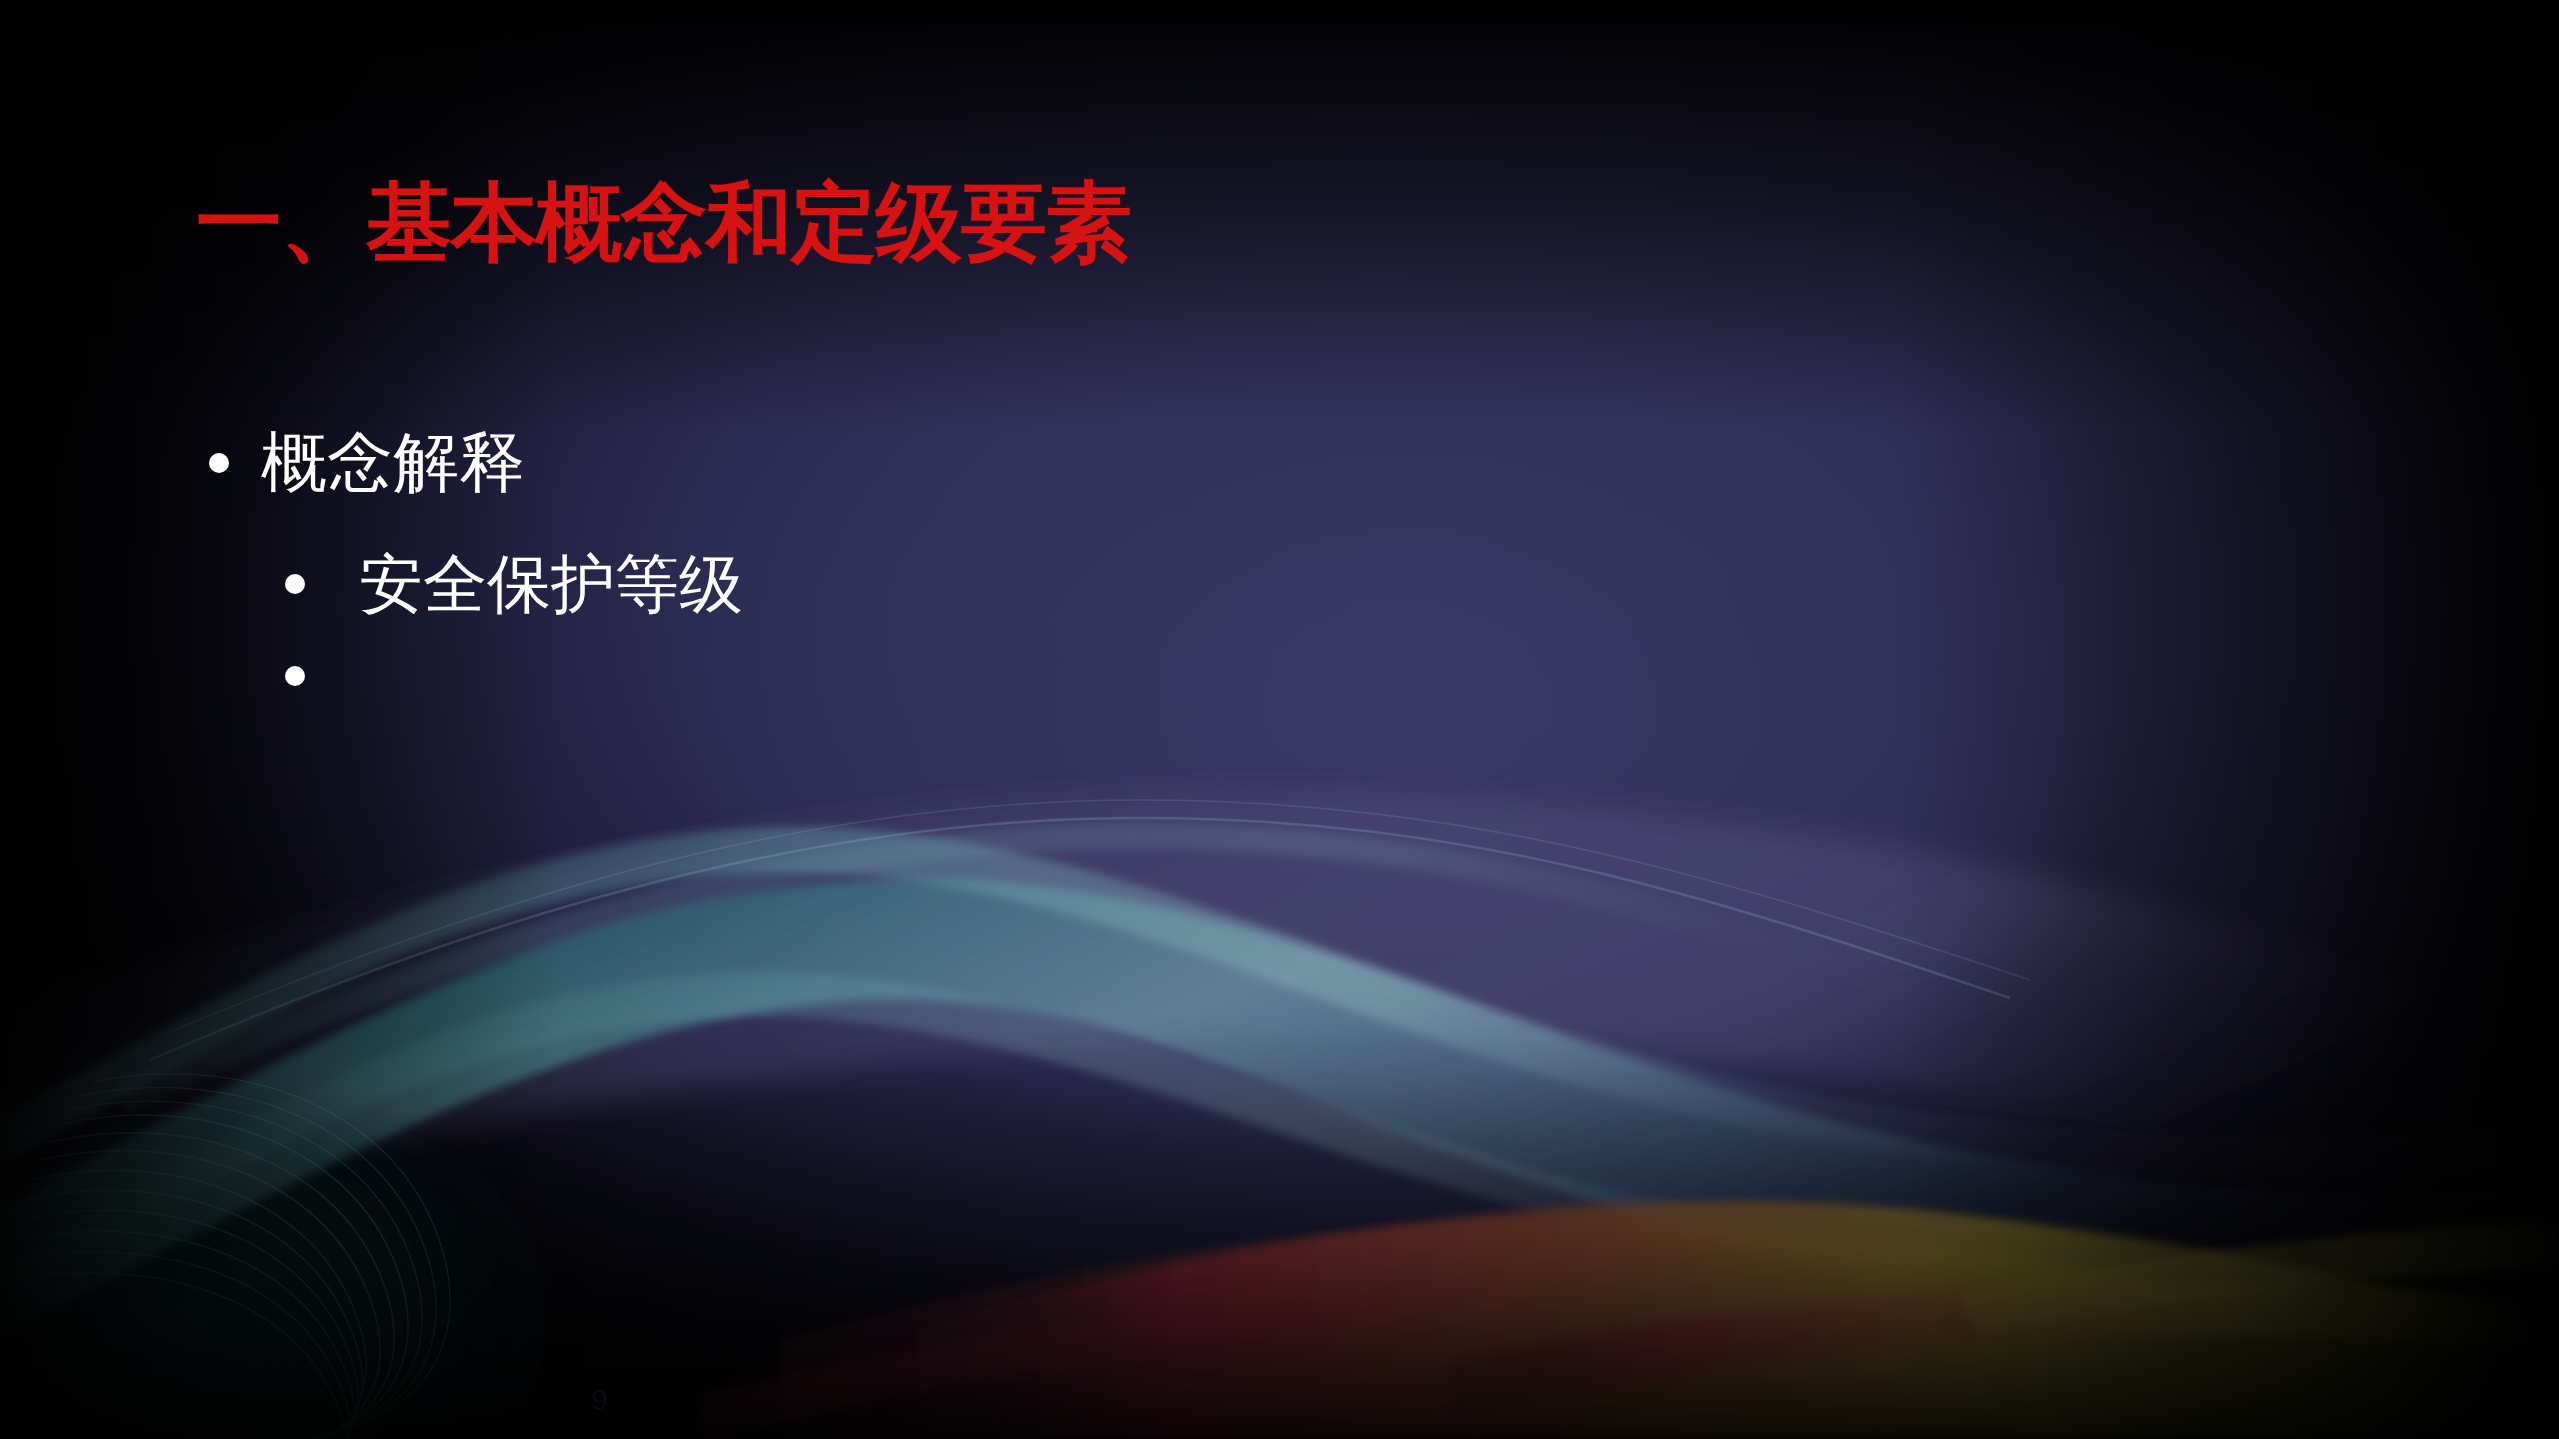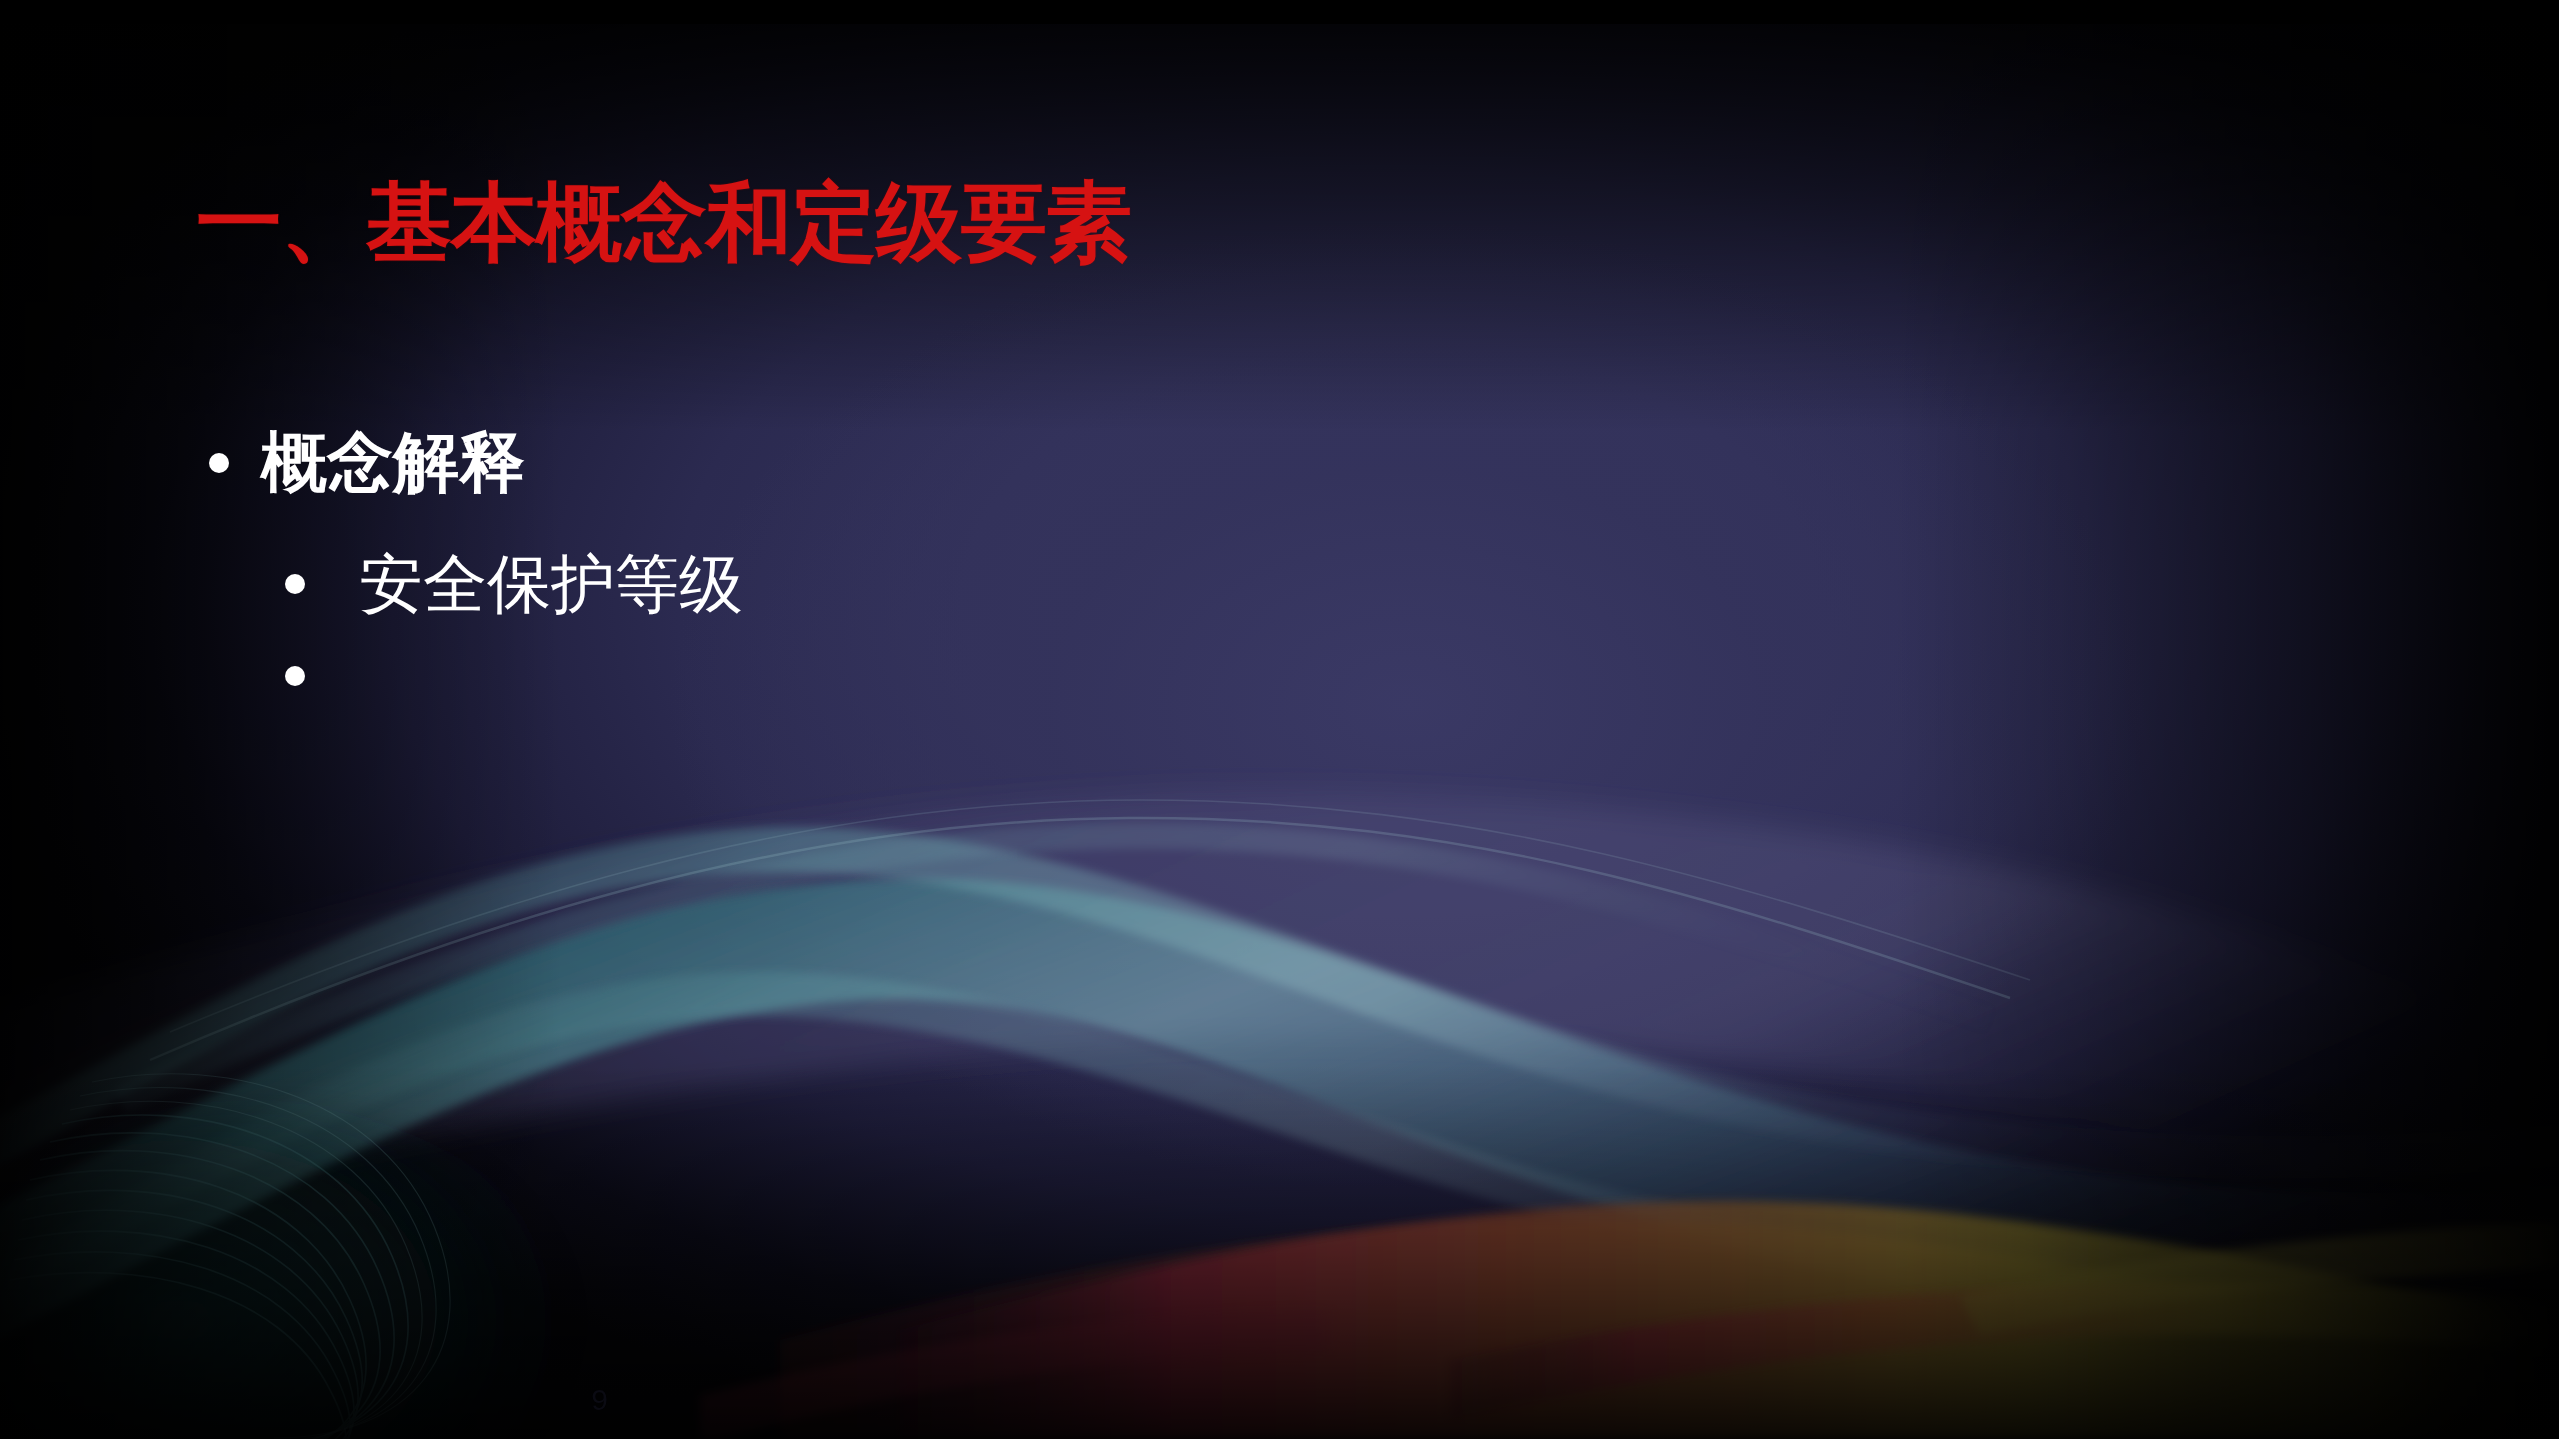--- a/index.html
+++ b/index.html
@@ -129,21 +129,21 @@
   .lvl1 .dot {
     width: 20px; height: 20px;
     border-radius: 50%;
     background: #ffffff;
     flex: 0 0 auto;
     margin-left: 14px;
     margin-right: 32px;
   }
   .lvl1 .label {
     font-family: "DejaVu Sans", "Liberation Sans", sans-serif;
-    font-weight: bold;
+    font-weight: normal;
   }
   
   .lvl2 {
     font-size: 64px;
     line-height: 1;
     margin-bottom: 50px;
     padding-left: 90px;
   }
   .lvl2 .dot {
     width: 20px; height: 20px;

